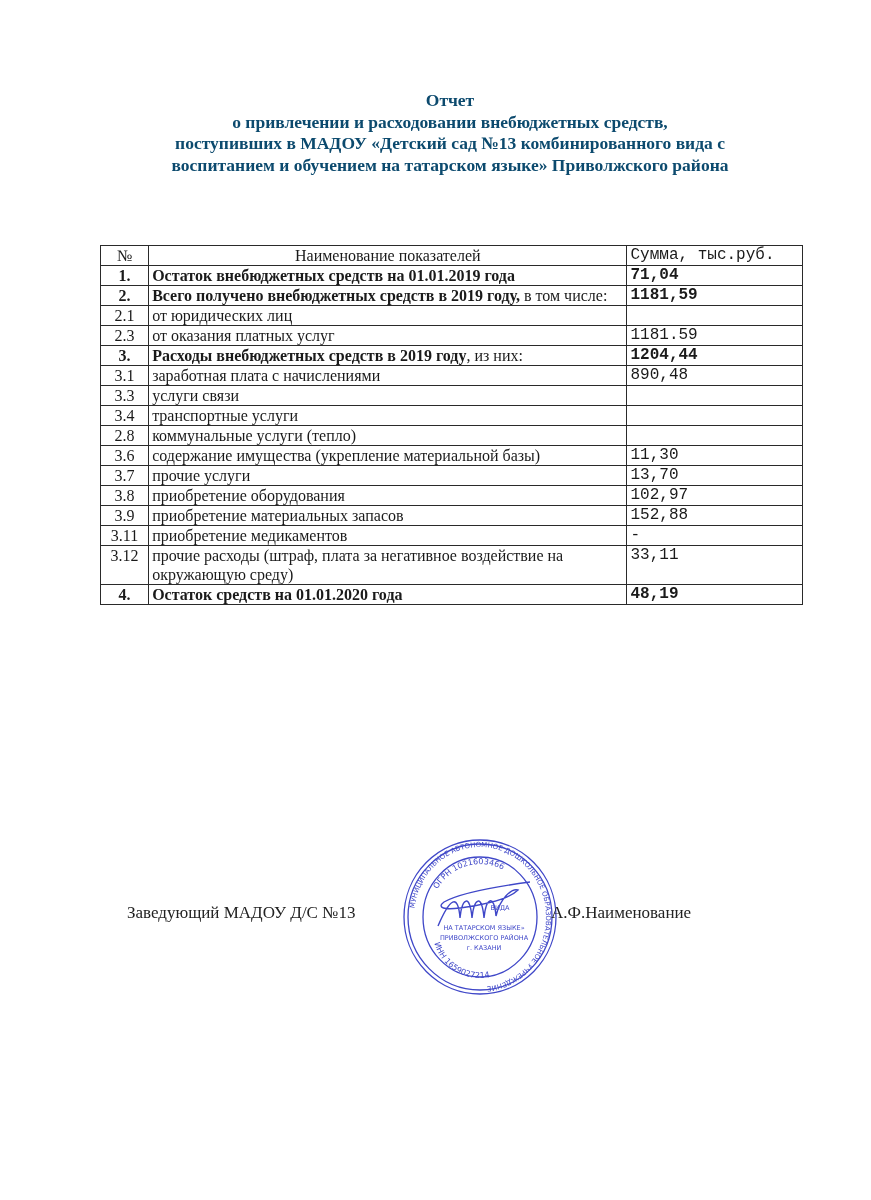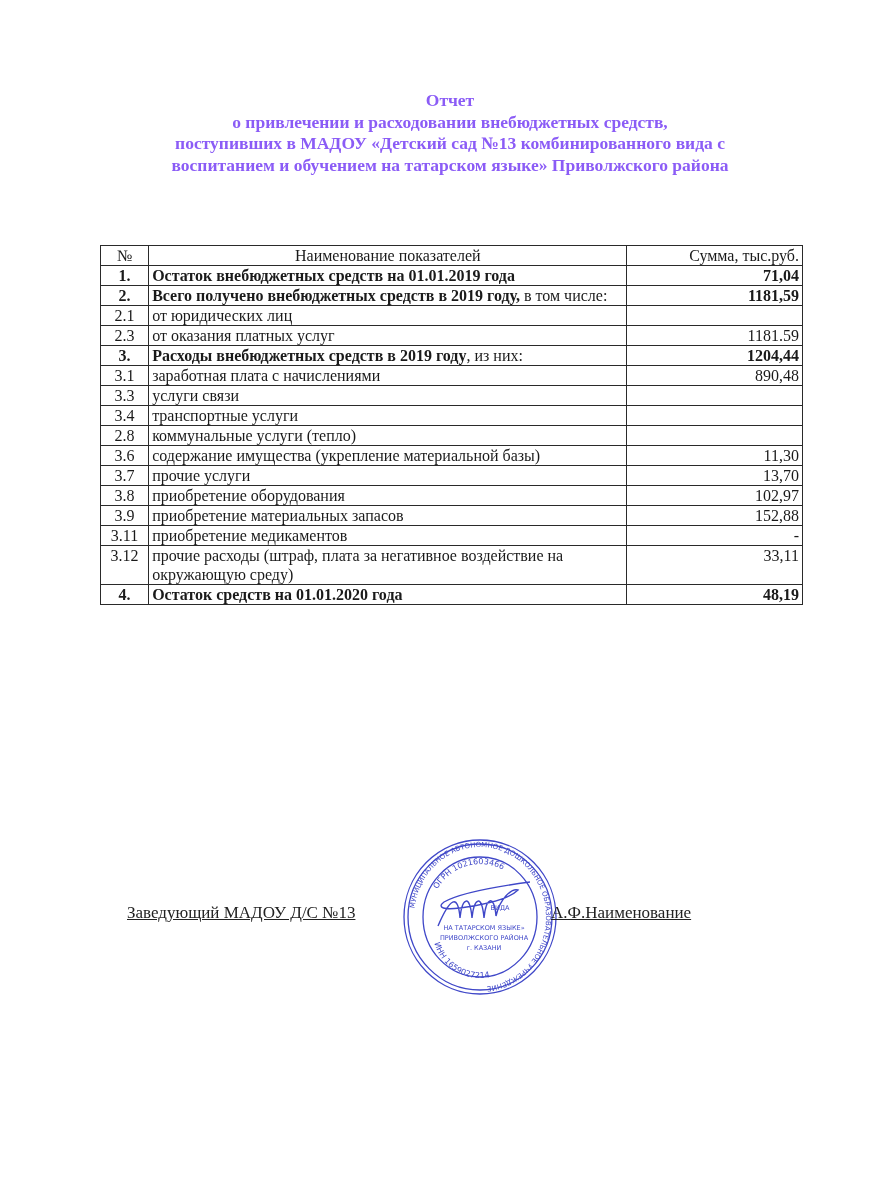--- a/index.html
+++ b/index.html
@@ -2,38 +2,38 @@
 <html><head>
 <meta charset="utf-8">
 <style>
   html, body { margin: 0; padding: 0; }
   body {
     width: 871px; height: 1200px; background: #ffffff; position: relative; overflow: hidden;
     font-family: "Liberation Serif", "DejaVu Serif", serif; color: #1a1a1a;
   }
   .title {
     position: absolute; left: 100px; width: 700px; top: 90px;
-    text-align: center; font-weight: bold; font-size: 17.5px; line-height: 21.5px; color: #8b5cf6;
+    text-align: center; font-weight: bold; font-size: 17.5px; line-height: 21.5px; color: #0c4a6e;
   }
   .title div { white-space: nowrap; }
   table.report {
     position: absolute; left: 100px; top: 245px; width: 703px;
     border-collapse: collapse; font-size: 16px; table-layout: fixed;
   }
   table.report td, table.report th {
     border: 1px solid #2a2a2a; padding: 0 3px; line-height: 19px; vertical-align: top;
   }
   th { font-weight: normal; }
   .c-num { width: 41px; text-align: center; }
   .c-name { width: 470px; text-align: left; margin-left: 40px; }
-  .c-sum { width: 168px; text-align: right; }
+  .c-sum { width: 168px; text-align: left; font-family: Liberation Mono, monospace; }
   tr.bold td { font-weight: bold; }
   tr.bold td.c-name .rest { font-weight: normal; }
   .signature {
-    position: absolute; top: 903px; font-size: 17px; color: #222; text-decoration: underline;
+    position: absolute; top: 903px; font-size: 17px; color: #222;
   }
   .sig-left { left: 127px; }
   .sig-right { left: 551px; }
   .stamp {
     position: absolute; left: 400px; top: 838px; width: 160px; height: 158px;
   }
 </style>
 </head>
 <body>
 

